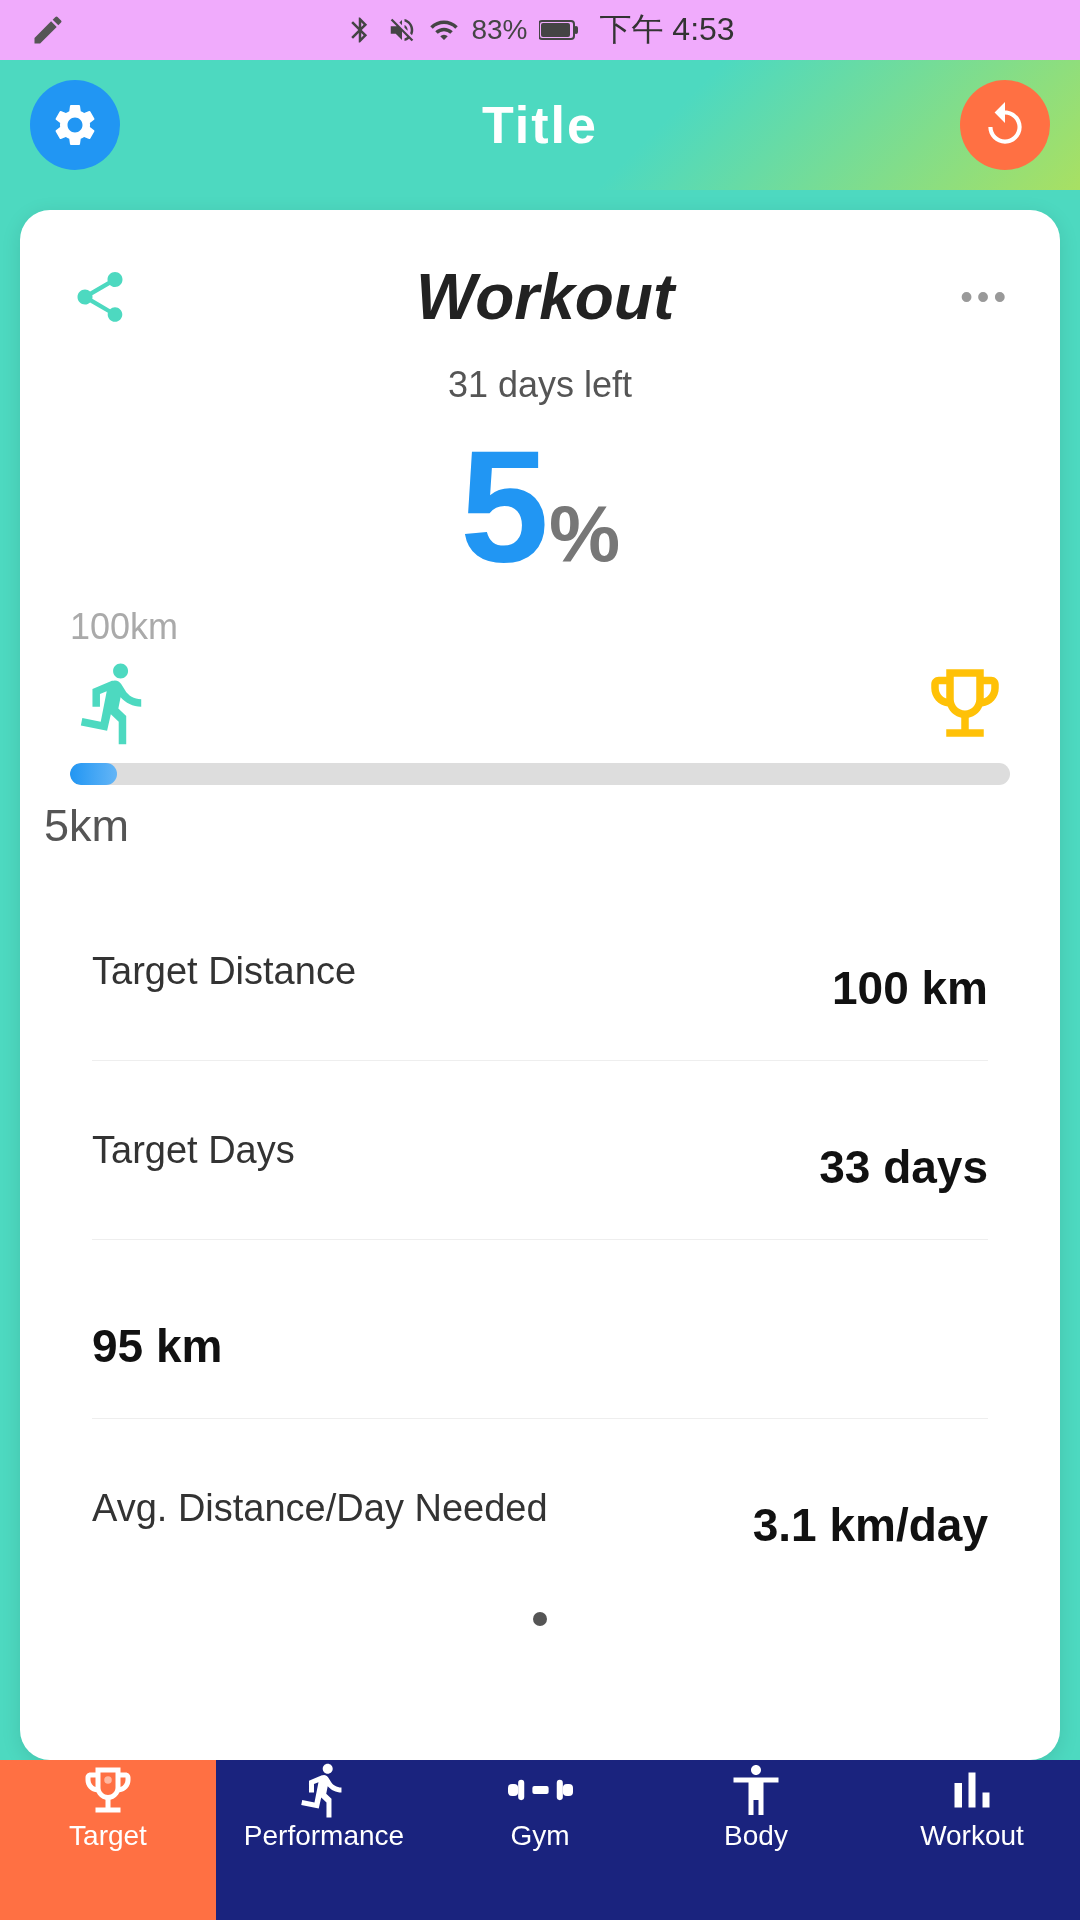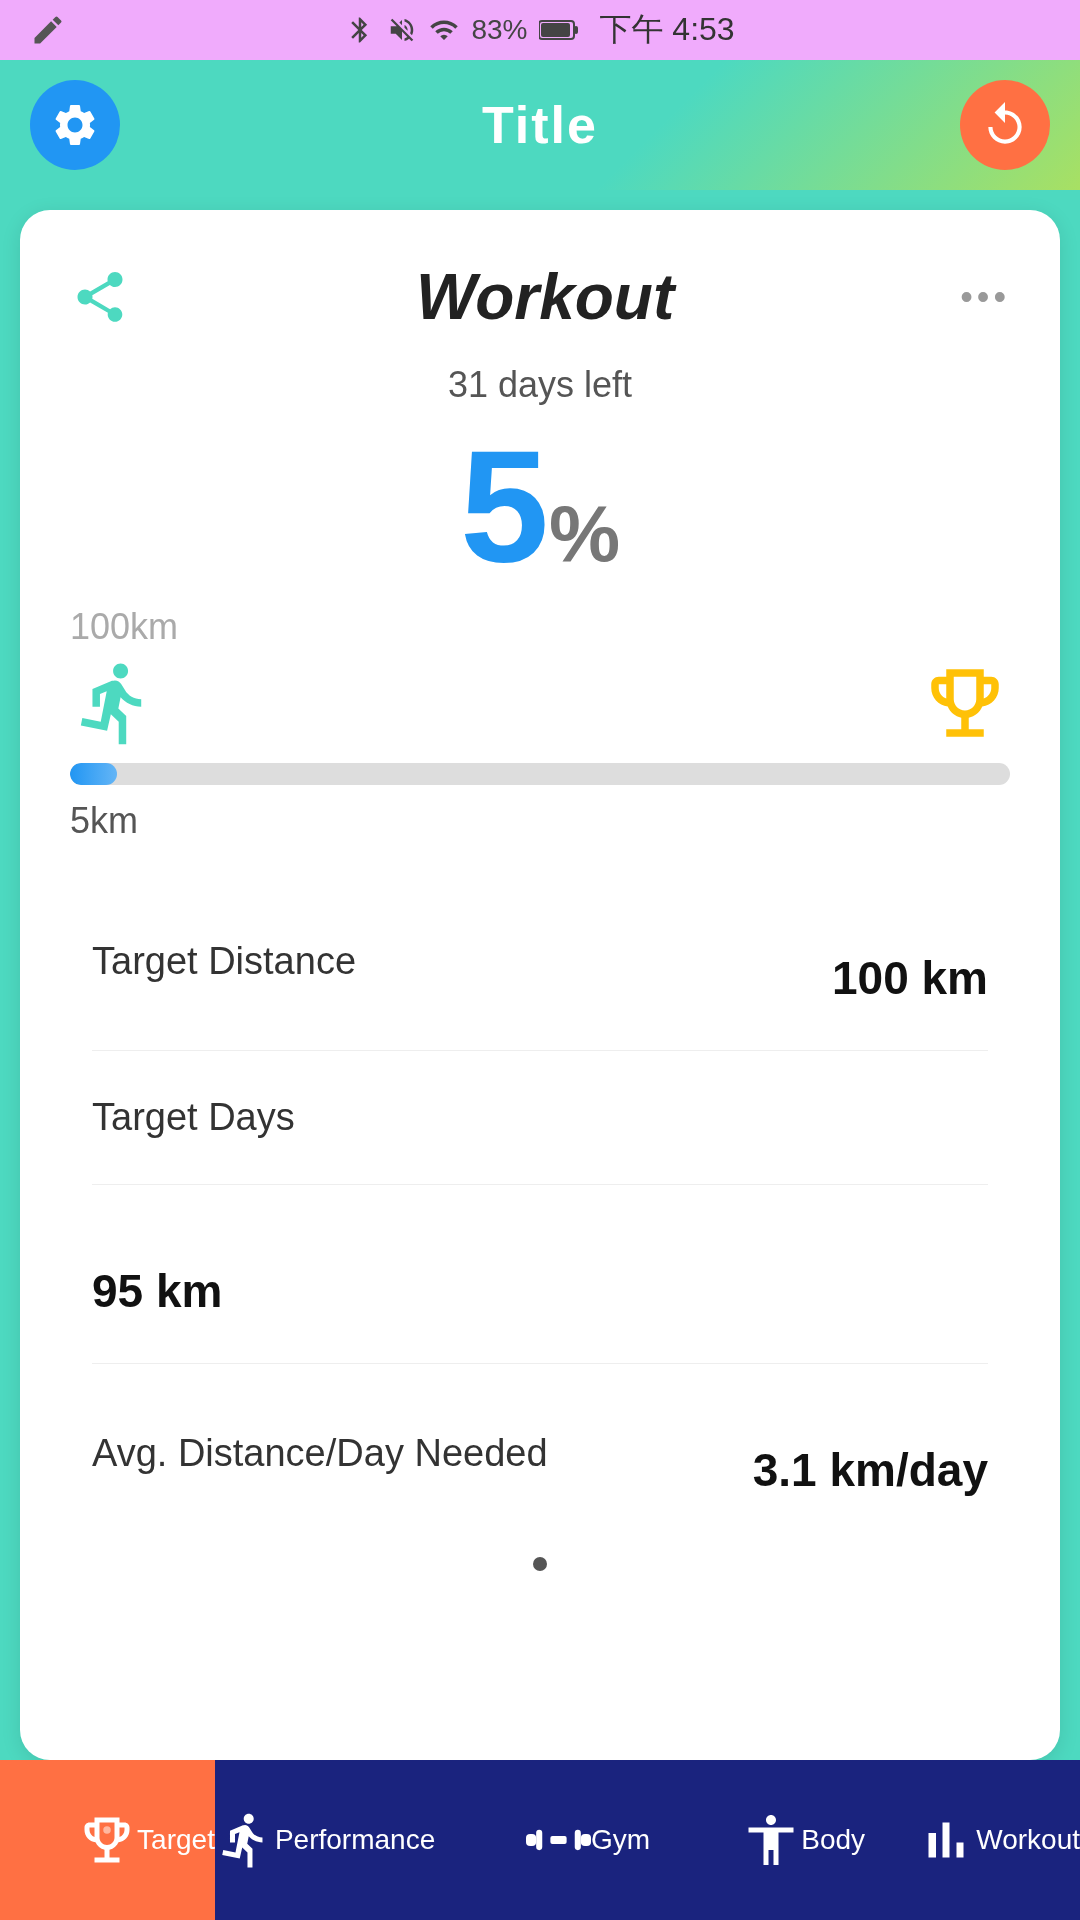--- a/index.html
+++ b/index.html
@@ -172,22 +172,22 @@
       border-radius: 11px;
       overflow: hidden;
     }
     .progress-bar-fill {
       height: 100%;
       background: linear-gradient(90deg, #2196F3, #64B5F6);
       border-radius: 11px;
     }
 
     .progress-label {
-      padding: 0 50px;
-      font-size: 36px;
+      padding: 0 24px;
+      font-size: 45px;
       color: #555;
       margin-bottom: 30px;
     }
 
     
     .stats-section {
       padding: 0 72px;
     }
     .stat-row {
       display: flex;
@@ -231,23 +231,23 @@
       left: 0;
       right: 0;
       height: 160px;
       background: #1A237E;
       display: flex;
       align-items: stretch;
     }
     .nav-item {
       flex: 1;
       display: flex;
-      flex-direction: row;
-      align-items: center;
-      justify-content: flex-end;
+      flex-direction: column;
+      align-items: center;
+      justify-content: flex-start;
       cursor: pointer;
       gap: 0;
     }
     .nav-item.active {
       background: #FF7043;
       border-radius: 0;
     }
     .nav-icon {
       font-size: 55px;
       color: white;
@@ -350,20 +350,21 @@
 
   <div class="progress-label">5km</div>
 
   <div class="stats-section">
     <div class="stat-row">
       <span class="stat-label">Target Distance</span>
       <span class="stat-value">100 km</span>
     </div>
     <div class="stat-row">
       <span class="stat-label">Target Days</span>
+      <span class="stat-value">33 days</span>
     </div>
     <div class="stat-row">
       <span class="stat-value">95 km</span>
     </div>
     <div class="stat-row">
       <span class="stat-label">Avg. Distance/Day Needed</span>
       <span class="stat-value">3.1 km/day</span>
     </div>
   </div>
 

